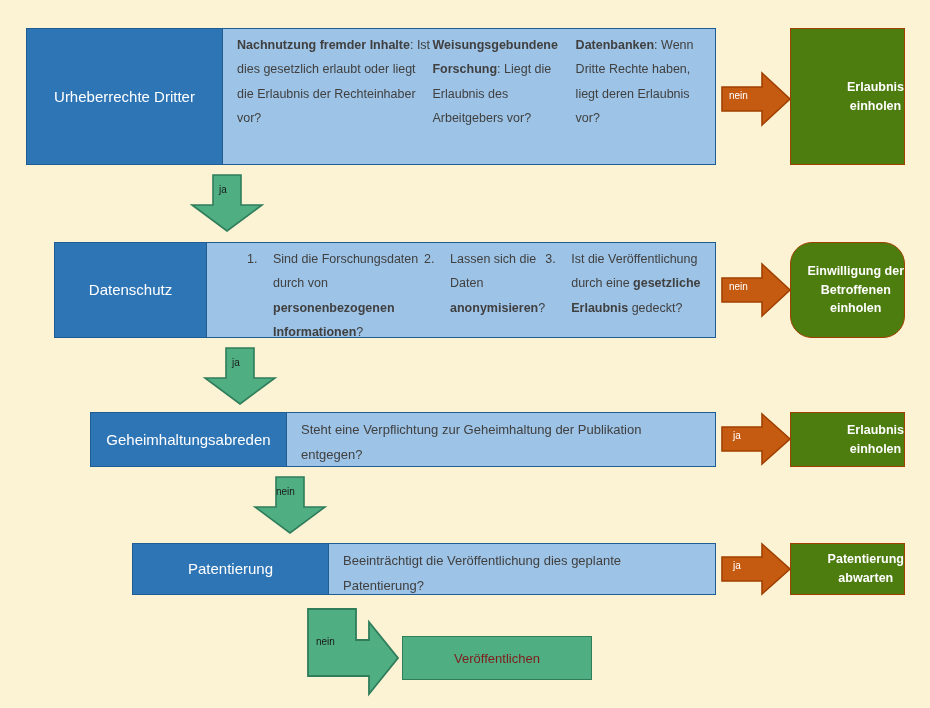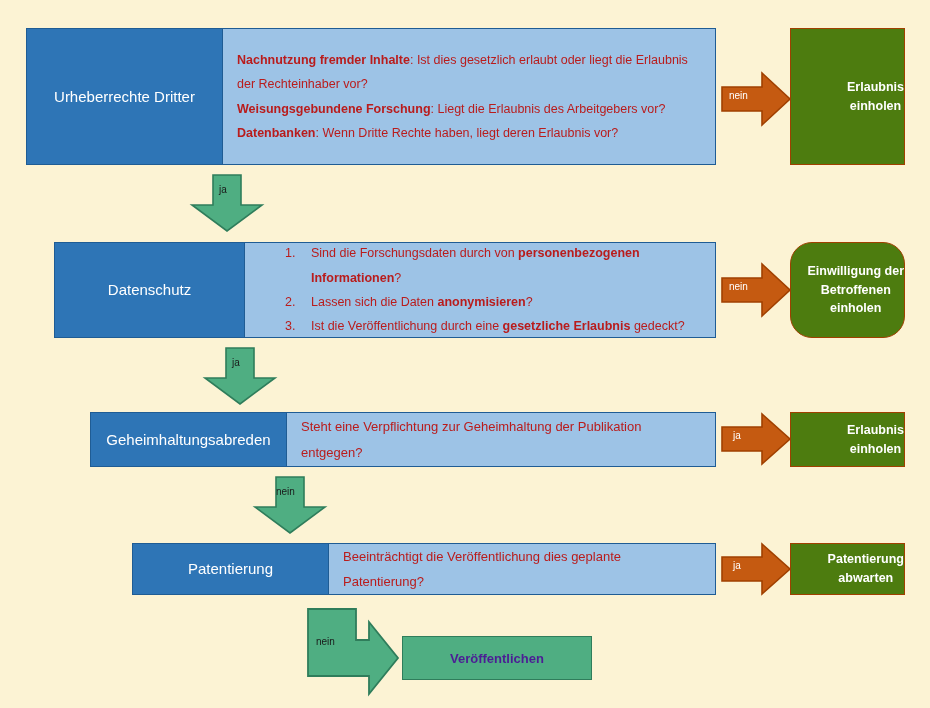--- a/index.html
+++ b/index.html
@@ -38,23 +38,22 @@
     font-size: 15px;
     border-right: 1px solid #1f5c94;
     flex: 0 0 auto;
     padding: 0 6px;
     line-height: 1.2;
   }
   .row-body {
     box-sizing: border-box;
     flex: 1 1 auto;
     display: flex;
-    flex-direction: column;
-    justify-content: center;
-    color: #b91c1c;
+    justify-content: center;
+    color: #404040;
     font-size: 12.5px;
     padding: 4px 12px 4px 14px;
   }
   .q-line {
     line-height: 1.95;
   }
   .q-line b { font-weight: bold; }
 
   
   .q-num {
@@ -86,22 +85,22 @@
     justify-content: flex-end;
     text-align: center;
   }
 
   
   .gbox {
     position: absolute;
     box-sizing: border-box;
     background: #4fae82;
     border: 1px solid #2f7d5b;
-    color: #4c1d95;
-    font-weight: bold;
+    color: #7f1d1d;
+    font-weight: normal;
     font-size: 13px;
     display: flex;
     align-items: center;
     justify-content: center;
     text-align: center;
   }
 
   
   .arrow {
     position: absolute;
@@ -154,21 +153,21 @@
   </div>
 
   <div class="arrow" style="left:192px; top:175px; width:70px; height:56px;">
     <svg width="70" height="56" viewBox="0 0 70 56" aria-hidden="true">
       <polygon points="21,0 49,0 49,30 70,30 35,56 0,30 21,30" fill="#4fae82" stroke="#2f7d5b" stroke-width="1.6"></polygon>
     </svg>
     <span class="arrow-label" style="left:27px; top:9px;">ja</span>
   </div>
 
   <div class="row" style="left:54px; top:242px; width:662px; height:96px;">
-    <div class="row-title" style="width:190px;">Datenschutz</div>
+    <div class="row-title" style="width:152px;">Datenschutz</div>
     <div class="row-body" style="padding-left:40px;">
       <div class="q-num">
         <span class="num">1.</span>
         <span><span>Sind die Forschungsdaten durch von </span><b>personenbezogenen Informationen</b><span>?</span></span>
       </div>
       <div class="q-num">
         <span class="num">2.</span>
         <span><span>Lassen sich die Daten </span><b>anonymisieren</b><span>?</span></span>
       </div>
       <div class="q-num">

